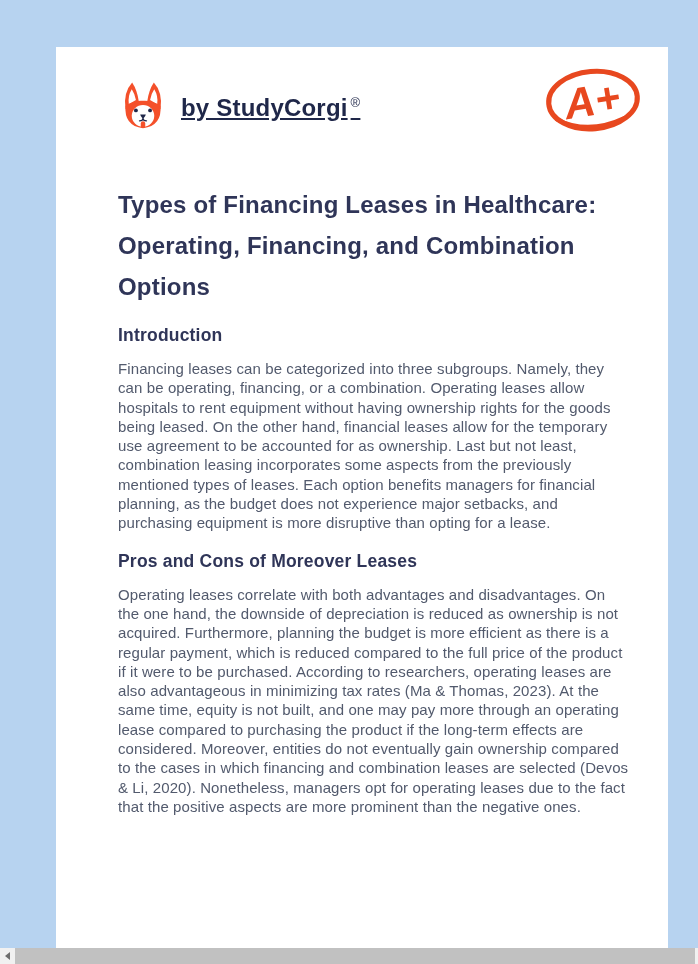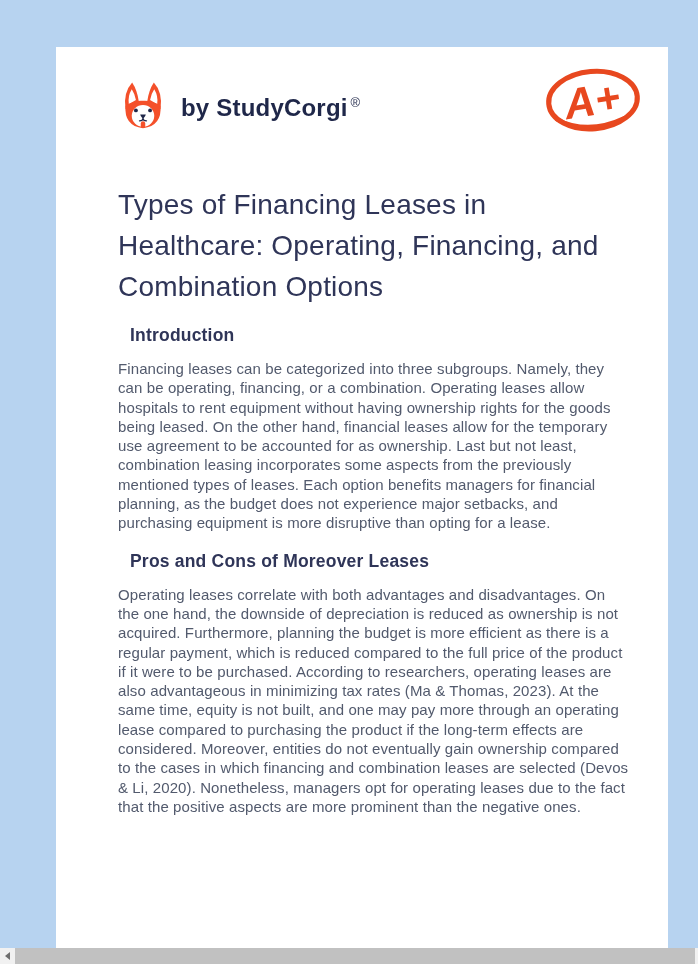--- a/index.html
+++ b/index.html
@@ -26,45 +26,46 @@
     margin-bottom: 46px;
   }
   .brand { display: flex; align-items: center; gap: 13px; }
   .brand .corgi { width: 50px; height: 55px; }
   .brand-text {
     font-size: 24px;
     font-weight: 700;
     color: #1f2749;
     letter-spacing: 0.2px;
     white-space: nowrap;
+    text-decoration: underline;
   }
   .brand-text sup { font-size: 13px; font-weight: 400; margin-left: 3px; }
   .badge { width: 106px; height: 74px; margin-top: -16px; margin-right: -16px; flex-shrink: 0; }
   h1 {
     margin: 0 0 10px 0;
-    font-size: 28px;
+    font-size: 24px;
     line-height: 41px;
-    font-weight: 400;
+    font-weight: 700;
     color: #2f3558;
     letter-spacing: 0.2px;
   }
   .meta {
     display: flex;
     align-items: center;
     font-size: 13.5px;
     color: #959ba6;
     letter-spacing: 0.2px;
     margin-bottom: 17px;
   }
   .meta .topic-value { color: #333a5c; font-weight: 700; margin-left: 5px; }
   .meta .sep { color: #e8481f; margin: 0 12px; }
   .meta .num { margin-left: 5px; }
   .meta .pages-group { margin-left: 14px; }
   h2 {
-    margin: 18px 0 13px 12px;
+    margin: 18px 0 13px 0;
     font-size: 17.5px;
     font-weight: 700;
     color: #2f3558;
     letter-spacing: 0.2px;
   }
   p.body-text {
     margin: 0;
     font-size: 15px;
     line-height: 19.3px;
     color: #525a6d;

